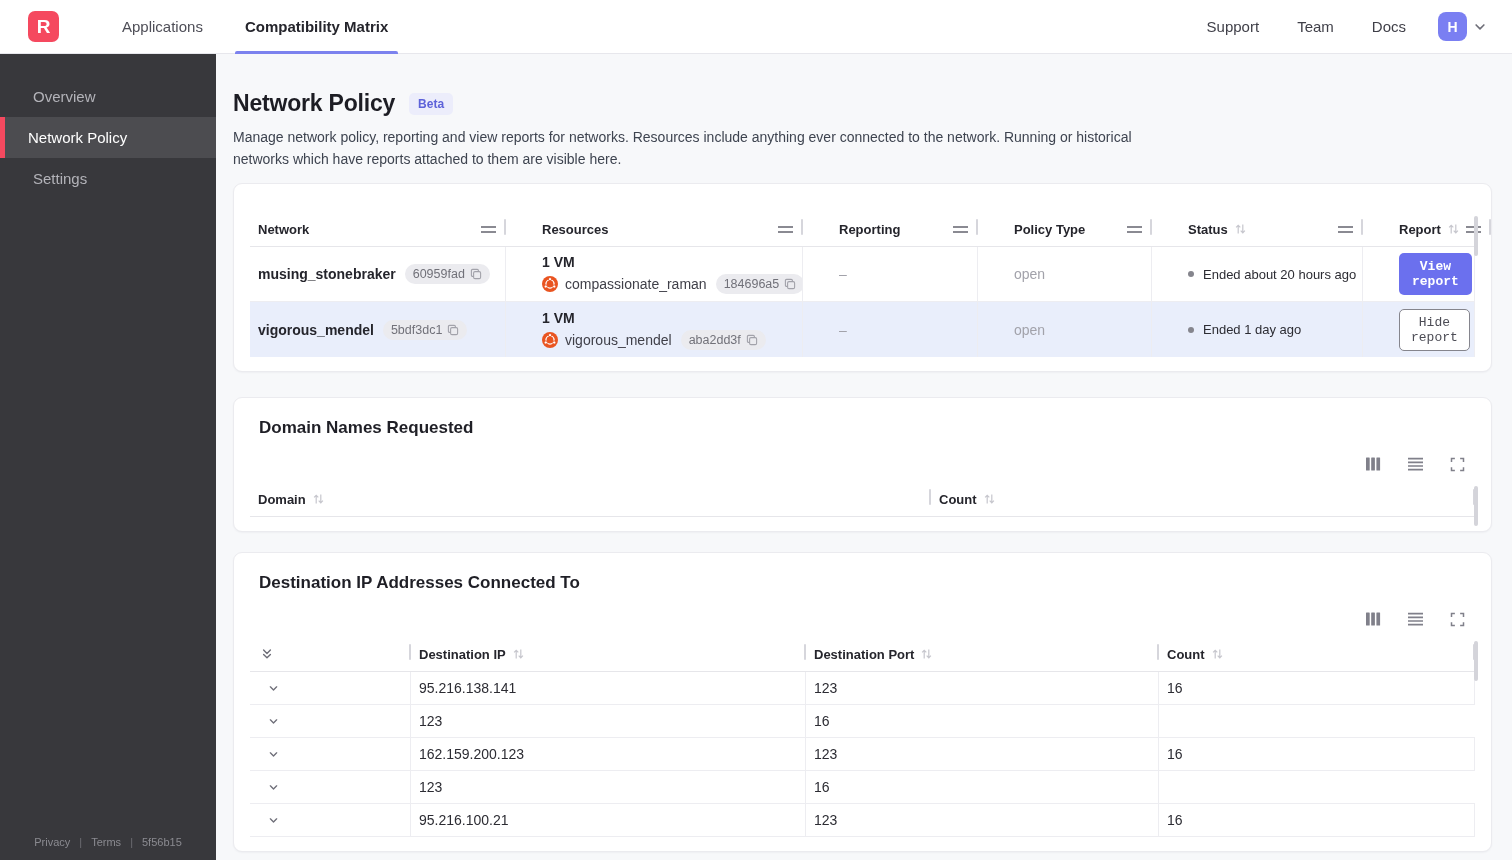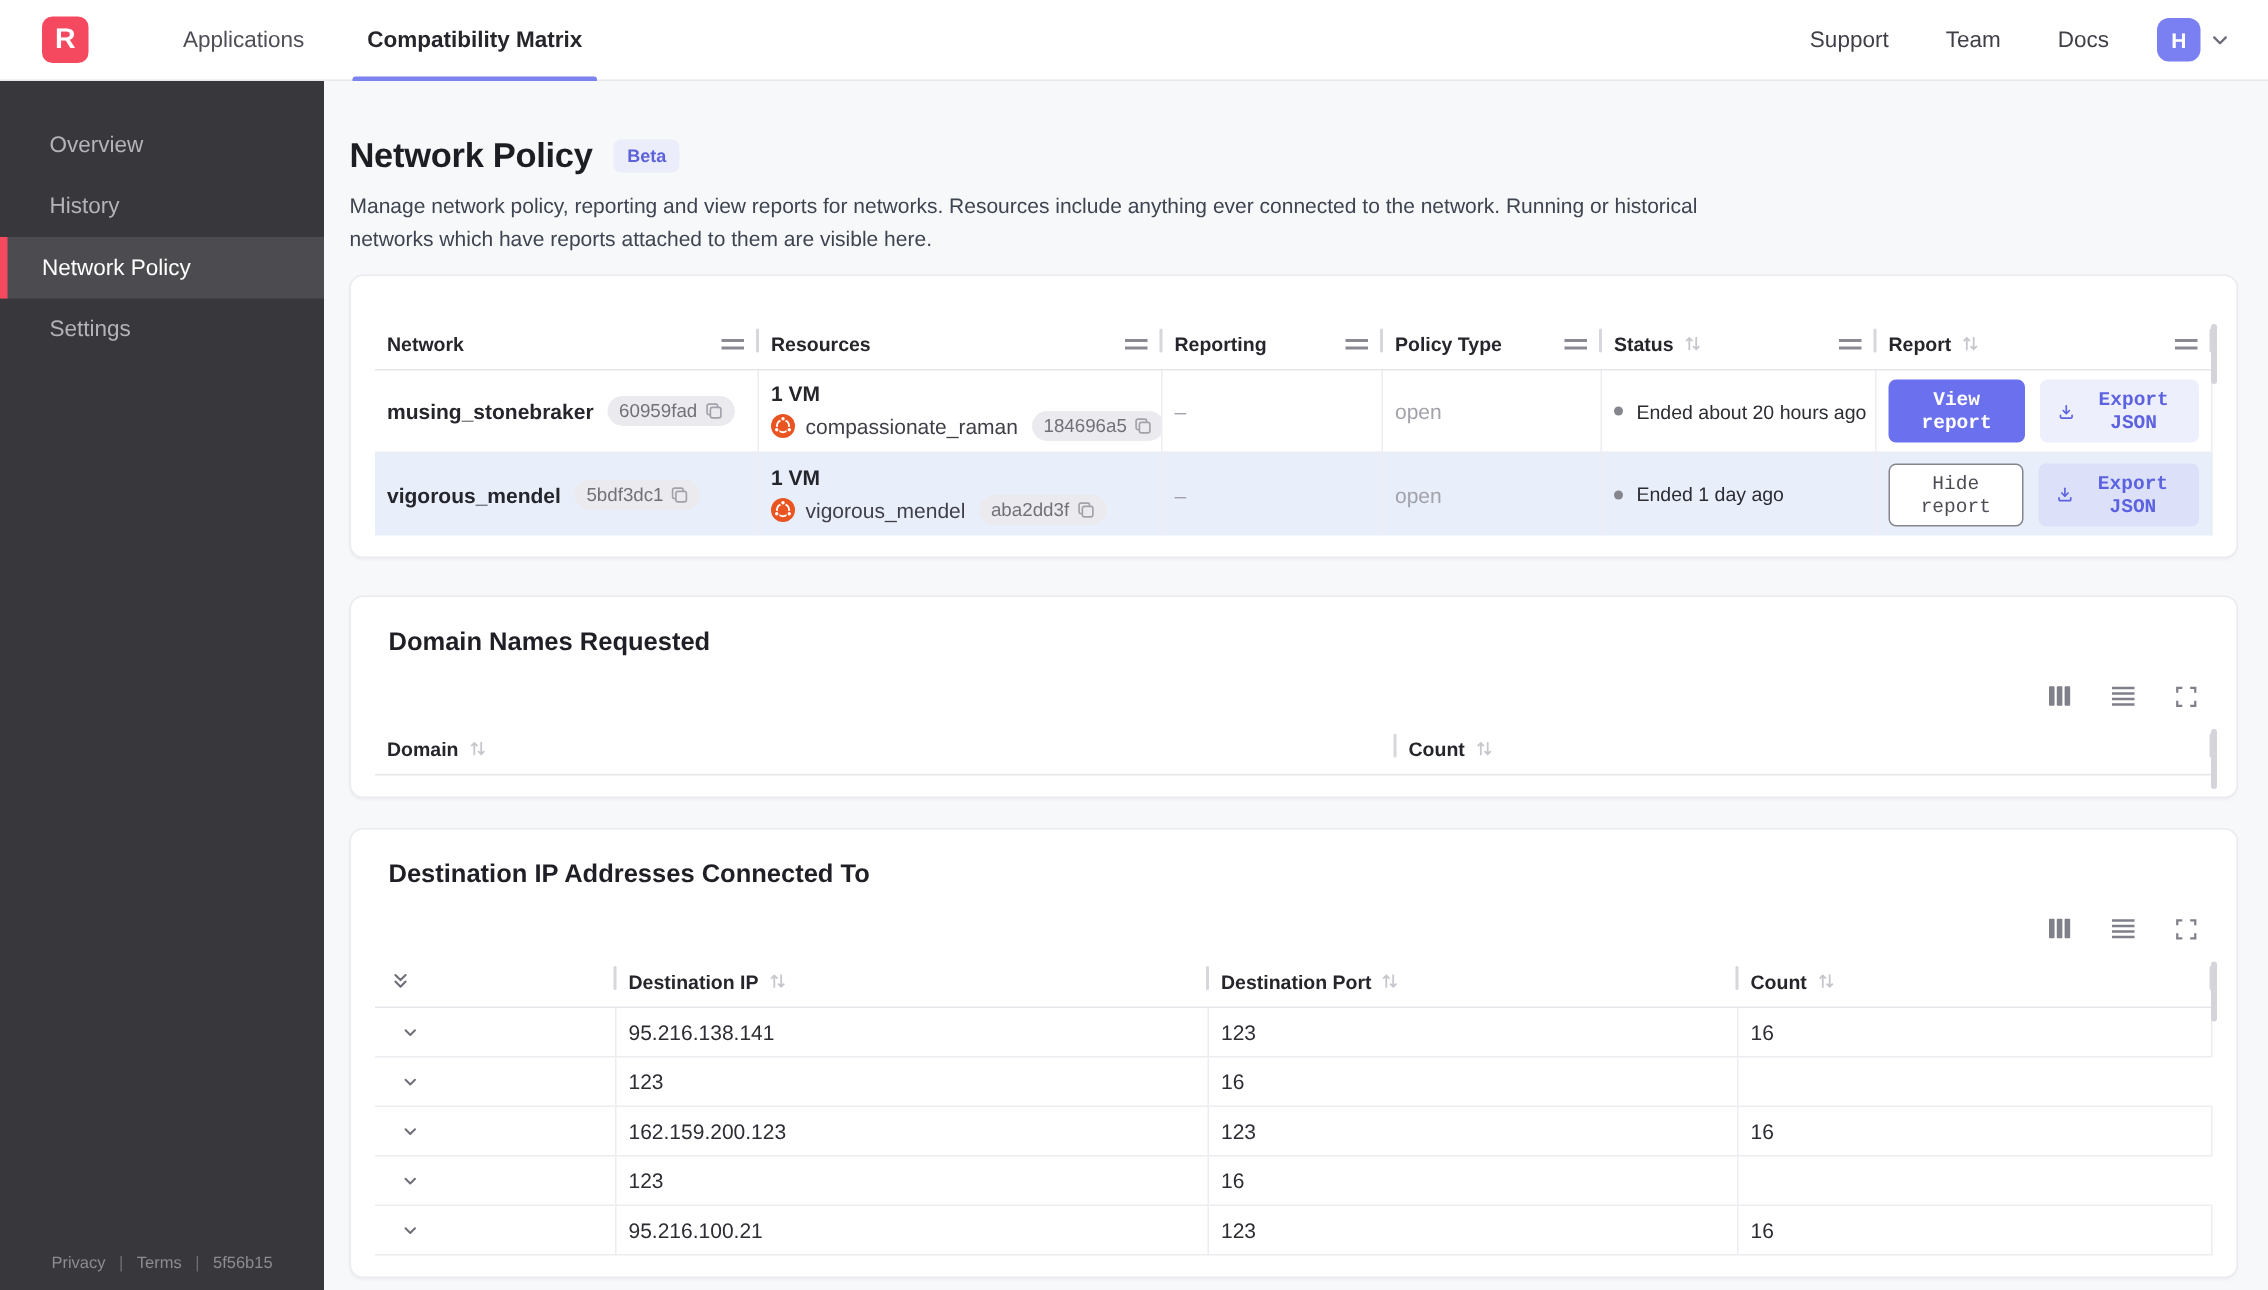--- a/index.html
+++ b/index.html
@@ -47,21 +47,21 @@
   .th { position:relative; display:flex; align-items:center; gap:7px; height:28px; padding:0 10px 6px 8px; }
   .th::after { content:""; position:absolute; right:0; top:1px; width:2px; height:16px; background:#d6d6dc; border-radius:1px; }
   .th-label { font-size:13px; font-weight:bold; color:#25252c; white-space:nowrap; }
   .sort-ic { display:flex; cursor:pointer; }
   .drag-ic { margin-left:auto; width:15px; height:7px; border-top:2px solid #8a8a92; border-bottom:2px solid #8a8a92; cursor:col-resize; }
   .vscroll { position:absolute; right:-3px; top:-2px; width:4px; height:40px; background:#d4d4da; border-radius:3px; cursor:pointer; }
   .trow { display:grid; border-bottom:1px solid #ededf1; }
   .td { border-right:1px solid #ededf1; display:flex; align-items:center; padding:0 8px; font-size:14px; color:#2c2c33; overflow:hidden; }
 
   
-  .nt .thead, .nt .trow { grid-template-columns:256px 269px 147px 146px 183px 1fr; }
+  .nt .thead, .nt .trow { grid-template-columns:256px 269px 147px 146px 183px 1fr;gap:28px; }
   .nt .trow { height:55px; }
   .nt .trow.selected { background:#e9eefb; }
   .nt .trow:last-child { border-bottom:none; }
   .name-strong { font-weight:bold; color:#25252c; white-space:nowrap; }
   .id-badge { display:inline-flex; align-items:center; gap:5px; background:#ebebef; border-radius:10px; padding:3px 8px; font-size:12.5px; color:#717179; margin-left:9px; white-space:nowrap; }
   .id-badge .copy { display:flex; cursor:pointer; }
   .res-cell { flex-direction:column; align-items:flex-start; justify-content:center; gap:4px; }
   .res-line { display:flex; align-items:center; gap:7px; }
   .res-name { color:#3f3f48; }
   .muted { color:#a2a2aa; }
@@ -150,21 +150,20 @@
         </svg>
     </div>
   </div>
 </header>
 
 <div class="shell">
 
   <aside class="sidebar">
     <div class="side-items">
       <div class="side-item">Overview</div>
-      <div class="side-item">History</div>
       <div class="side-item active">Network Policy</div>
       <div class="side-item">Settings</div>
     </div>
     <div class="side-footer">
       <a>Privacy</a>
       <span class="sep">|</span>
       <a>Terms</a>
       <span class="sep">|</span>
       <span>5f56b15</span>
     </div>

